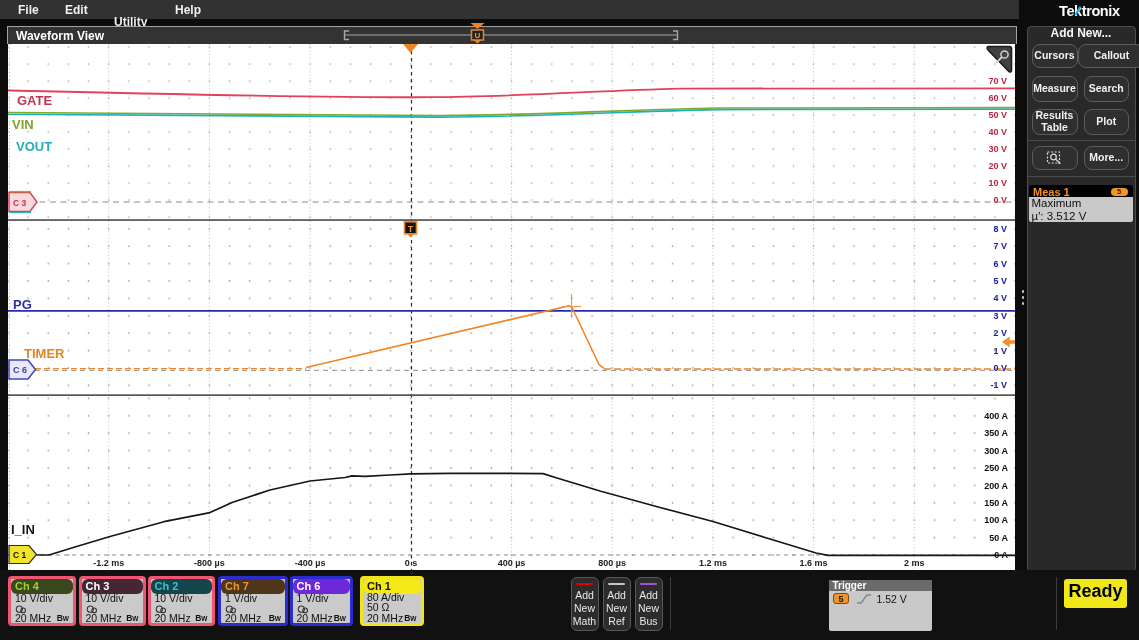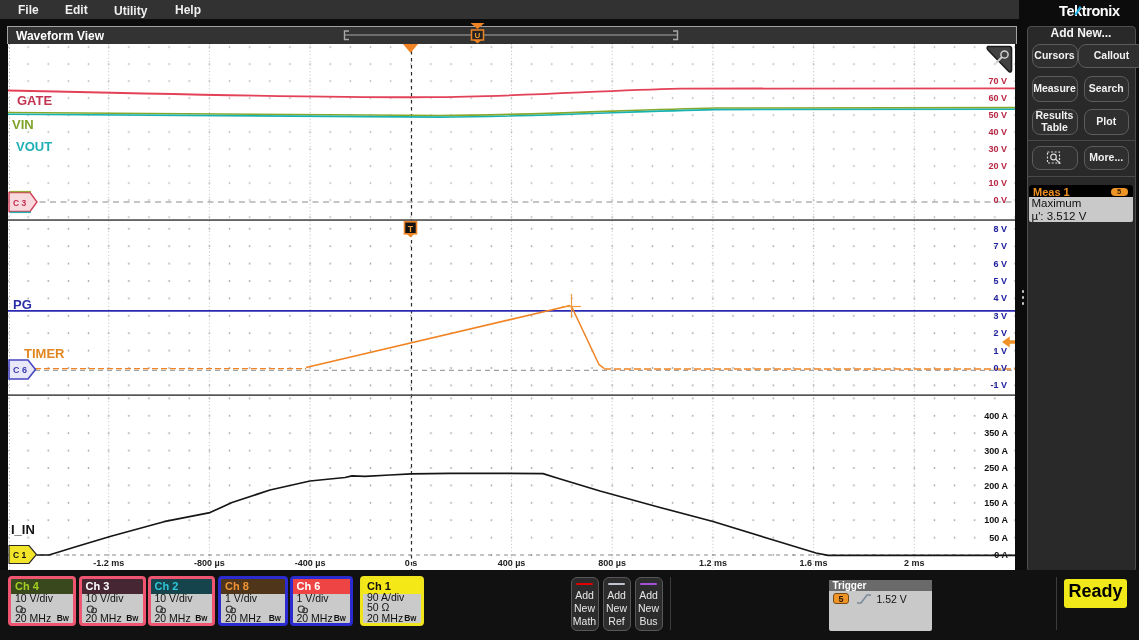--- a/index.html
+++ b/index.html
@@ -1,33 +1,33 @@
 <!DOCTYPE html>
 <html><head><meta charset="utf-8"><style>
 html,body{margin:0;padding:0;background:#000;font-family:"Liberation Sans",sans-serif;}
 #stage{position:relative;width:1139px;height:640px;background:#0c0c0c;overflow:hidden;}
 .abs{position:absolute;}
 .menuitem{color:#f0f0f0;font-size:12px;font-weight:600;}
 .sbtn{position:absolute;background:#2f2f2f;border:1.5px solid #5c5c5c;border-radius:8px;color:#f2f2f2;font-size:10.5px;font-weight:bold;display:flex;align-items:center;justify-content:center;text-align:center;box-sizing:border-box;line-height:11.5px;}
 .badge{position:absolute;border-radius:4px;background:#cacaca;overflow:hidden;box-sizing:border-box;}
-.bhead{height:13px;font-size:11px;font-weight:bold;padding:1.5px 0 0 4px;line-height:11px;}
+.bhead{height:13px;font-size:11px;font-weight:bold;padding:1.5px 0 0 4px;line-height:11px;border-radius:6px;}
 .bline{position:absolute;left:4px;font-size:10.5px;line-height:11px;color:#111;}
 .panel{position:absolute;background:#c9c9c9;border-radius:2px;overflow:hidden;}
 .phead{height:11px;background:#6a6a6a;color:#fff;font-size:10px;font-weight:bold;padding:0 0 0 4px;line-height:11.5px;}
 .prow{position:absolute;left:4px;font-size:10.5px;line-height:12px;color:#111;}
 .addbtn{position:absolute;width:28px;height:54px;background:#2c2c2c;border:1.5px solid #585858;border-radius:6px;box-sizing:border-box;color:#e8e8e8;font-size:10.5px;text-align:center;line-height:13px;}
 .stripe{position:absolute;left:4px;top:5px;width:17px;height:2.5px;border-radius:1px;}
 </style></head>
 <body>
 <div id="stage">
 
 <div class="abs" style="left:0;top:0;width:1019px;height:19px;background:#323232;"></div>
 <div class="abs menuitem" style="left:18px;top:3px;">File</div>
 <div class="abs menuitem" style="left:65px;top:3px;">Edit</div>
-<div class="abs menuitem" style="left:114px;top:4px;">Utility</div>
+<div class="abs menuitem" style="left:114px;top:15px;">Utility</div>
 <div class="abs menuitem" style="left:175px;top:3px;">Help</div>
 
 <div class="abs" style="left:1059px;top:3px;color:#fff;font-size:14.5px;font-weight:bold;letter-spacing:-0.4px;">Tektronix</div>
 <div class="abs" style="left:1076.5px;top:6px;width:2.4px;height:9.5px;background:#1ab0e8;transform:rotate(32deg);"></div>
 
 <div class="abs" style="left:6.5px;top:25.5px;width:1010.5px;height:18.5px;background:#333;border:1.5px solid #a2a2a2;border-bottom:none;box-sizing:border-box;"></div>
 <div class="abs" style="left:16px;top:28.5px;color:#fff;font-size:12px;font-weight:bold;">Waveform View</div>
 
 <svg class="abs" style="left:8px;top:44px;" width="1007" height="526" viewBox="8 44 1007 526">
 <defs>
@@ -221,44 +221,44 @@
 <div class="bline" style="top:14px;">10 V/div</div>
 <svg class="abs" style="left:4px;top:25.5px;" width="13" height="9" viewBox="0 0 14 10">
         <circle cx="4.6" cy="4.6" r="3.4" fill="none" stroke="#333" stroke-width="1.2"></circle>
         <circle cx="8.8" cy="6" r="2.6" fill="none" stroke="#333" stroke-width="1.2"></circle>
       </svg>
 <div class="bline" style="top:34px;">20 MHz</div>
 <div class="abs" style="right:4px;top:34px;font-size:8.5px;font-weight:bold;color:#111;">B<span style="font-size:6.5px;">W</span></div>
 </div>
 
 <div class="badge" style="left:218px;top:576px;width:70px;height:50px;border:3px solid #2b2bd0;">
-<div class="bhead" style="background:#4f351a;color:#f29433;">Ch 8</div>
+<div class="bhead" style="background:#4f351a;color:#f29433;">Ch 7</div>
 <div class="bline" style="top:14px;">1 V/div</div>
 <svg class="abs" style="left:4px;top:25.5px;" width="13" height="9" viewBox="0 0 14 10">
         <circle cx="4.6" cy="4.6" r="3.4" fill="none" stroke="#333" stroke-width="1.2"></circle>
         <circle cx="8.8" cy="6" r="2.6" fill="none" stroke="#333" stroke-width="1.2"></circle>
       </svg>
 <div class="bline" style="top:34px;">20 MHz</div>
 <div class="abs" style="right:4px;top:34px;font-size:8.5px;font-weight:bold;color:#111;">B<span style="font-size:6.5px;">W</span></div>
 </div>
 
 <div class="badge" style="left:289.5px;top:576px;width:63.5px;height:50px;border:3px solid #2b2bd0;">
-<div class="bhead" style="background:#ef4444;color:#fff;">Ch 6</div>
+<div class="bhead" style="background:#6d28d9;color:#fff;">Ch 6</div>
 <div class="bline" style="top:14px;">1 V/div</div>
 <svg class="abs" style="left:4px;top:25.5px;" width="13" height="9" viewBox="0 0 14 10">
         <circle cx="4.6" cy="4.6" r="3.4" fill="none" stroke="#333" stroke-width="1.2"></circle>
         <circle cx="8.8" cy="6" r="2.6" fill="none" stroke="#333" stroke-width="1.2"></circle>
       </svg>
 <div class="bline" style="top:34px;">20 MHz</div>
 <div class="abs" style="right:4px;top:34px;font-size:8.5px;font-weight:bold;color:#111;">B<span style="font-size:6.5px;">W</span></div>
 </div>
 
 <div class="badge" style="left:360px;top:576px;width:63.5px;height:50px;border:3px solid #f0e41c;">
 <div class="bhead" style="background:#f4e816;color:#111;">Ch 1</div>
-<div class="bline" style="top:12.5px;">90 A/div</div>
+<div class="bline" style="top:12.5px;">80 A/div</div>
 <div class="bline" style="top:23px;">50 Ω</div>
 <div class="bline" style="top:34px;">20 MHz</div>
 <div class="abs" style="right:4px;top:34px;font-size:8.5px;font-weight:bold;color:#111;">B<span style="font-size:6.5px;">W</span></div>
 </div>
 
 <div class="addbtn" style="left:570.5px;top:576.5px;">
 <div class="stripe" style="background:#e00000;"></div>
 <div style="margin-top:11px;">Add<br>New<br>Math</div>
 </div>
 <div class="addbtn" style="left:602.5px;top:576.5px;">

